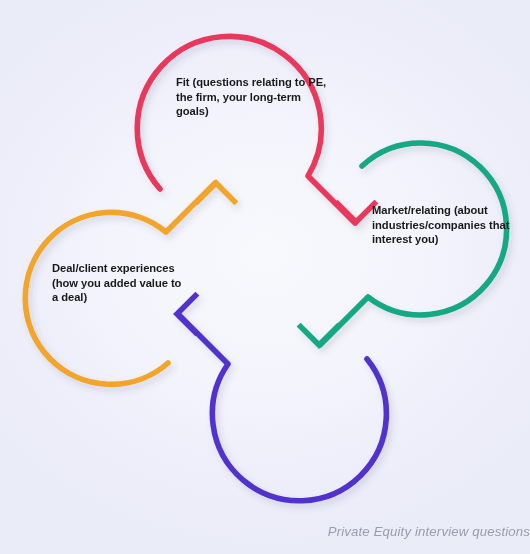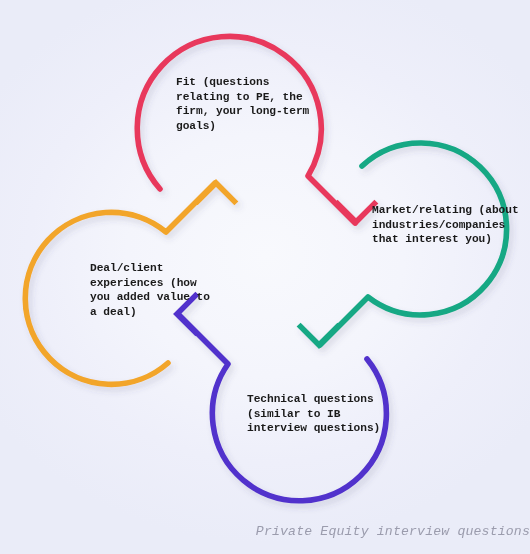--- a/index.html
+++ b/index.html
@@ -15,21 +15,20 @@
     background: #ffffff;
   }
 
   #diagram-root {
     position: relative;
     width: 530px;
     height: 554px;
     background:
       radial-gradient(ellipse 62% 52% at 50% 46%, #f8f9fd 0%, #f4f5fc 42%, #eeeffa 72%, #eaecf8 100%);
     overflow: hidden;
-    font-family: Liberation Mono, monospace;
   }
 
   
   #arc-layer {
     position: absolute;
     left: 0;
     top: 0;
     width: 530px;
     height: 554px;
     display: block;
@@ -58,21 +57,20 @@
   }
   #label-technical {
     left: 247px;
     top: 392px;
     width: 146px;
   }
   #label-deal {
     left: 52px;
     top: 261px;
     width: 130px;
-    margin-left: 38px;
   }
 
   #center-text {
     position: absolute;
     left: 183px;
     top: 238px;
     width: 196px;
     text-align: center;
     color: #1b3a7a;
     font-weight: bold;
@@ -132,20 +130,19 @@
                A 86 86 0 1 1 166 232
                L 215 183" fill="none" stroke="#f2a529" stroke-width="5.6" stroke-linecap="round" stroke-linejoin="round"></path>
       <path d="M 190 183 L 216 183 L 216 209" fill="none" stroke="#f2a529" stroke-width="5.6" stroke-linecap="square" stroke-linejoin="miter" transform="rotate(-45 216 183)"></path>
     </g>
   </svg>
 
   <div class="label" id="label-fit">Fit (questions relating to PE, the firm, your long-term goals)</div>
 
   <div class="label" id="label-market">Market/relating (about industries/companies that interest you)</div>
 
-  <div class="label" id="label-technical">Technical questions (similar to IB interview questions)</div>
 
   <div class="label" id="label-deal">Deal/client experiences (how you added value to a deal)</div>
 
 
   <div id="caption">Private Equity interview questions</div>
 
 </div>
 
 </body></html>

